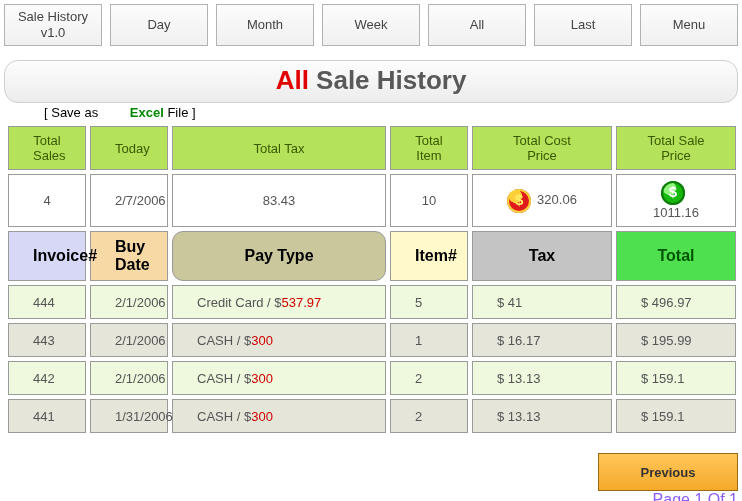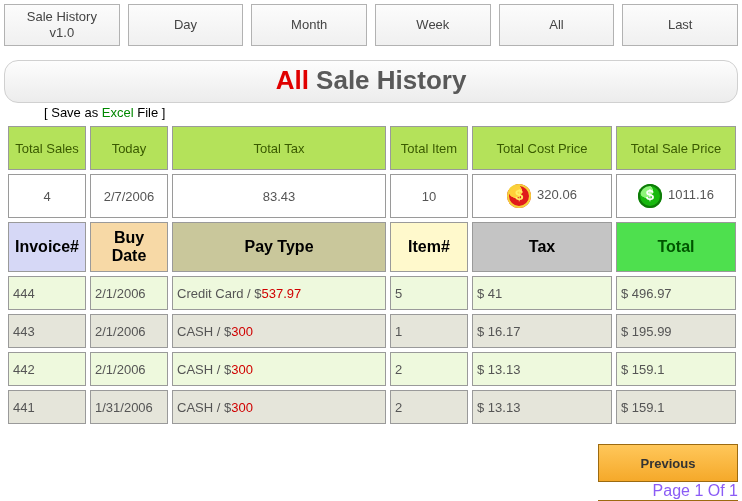--- a/index.html
+++ b/index.html
@@ -46,32 +46,32 @@
     font-size: 26px;
     font-weight: bold;
     color: #595959;
   }
   .savelink {
     margin: 2px 0 2px 40px;
     font-size: 13px;
     color: #000;
   }
   .savelink .brack { color: #000; }
-  .savelink .excel { color: #008800; font-weight: normal; }
+  .savelink .excel { color: #008800; font-weight: bold; margin-left: 28px; }
 
   table.grid {
     border-collapse: separate;
     border-spacing: 4px 4px;
     width: 100%;
     table-layout: fixed;
     margin-top: 2px;
   }
   table.grid td {
     border: 1px solid #9a9a9a;
-    padding: 6px 4px;
+    padding: 6px 24px;
     vertical-align: middle;
     height: 34px;
   }
   .hdr-green {
     background: #b4e25a;
     color: #3a5a00;
     text-align: center;
     height: 44px !important;
   }
   .val-white {
@@ -105,21 +105,21 @@
     box-shadow: 0 0 0 2px #0e7a08 inset;
   }
   .coin.green::after {
     content: "$";
     position: absolute; left: 0; right: 0; top: 2px;
     text-align: center; color: #fff; font-weight: bold; font-size: 15px;
   }
 
   .col-invoice { background: #d6d8f6; text-align: center; font-weight: bold; }
   .col-buydate { background: #f7d9a6; text-align: center; font-weight: bold; }
-  .col-paytype { background: #c9c79b; text-align: center; font-weight: bold; }
+  .col-paytype { background: #c9c79b; text-align: center; font-weight: bold; border-radius: 11px; }
   .col-item    { background: #fff9cc; text-align: center; font-weight: bold; }
   .col-tax     { background: #c4c4c4; text-align: center; font-weight: bold; }
   .col-total   { background: #4ee04e; color:#005500; text-align: center; font-weight: bold; }
   .col-hdr { height: 44px !important; font-size: 16px; }
 
   tr.row-a td { background: #eef9dd; color:#555; }
   tr.row-b td { background: #e5e5da; color:#555; }
   td.cell-text { text-align: left; padding-left: 8px; }
   .red { color: #d00000; }
 
@@ -153,20 +153,21 @@
 <body>
 
 <div class="topbar">
   <div class="topbtn" style="white-space:pre-line">Sale History
 v1.0</div>
   <div class="topbtn">Day</div>
   <div class="topbtn">Month</div>
   <div class="topbtn">Week</div>
   <div class="topbtn">All</div>
   <div class="topbtn">Last</div>
+  <div class="topbtn">Menu</div>
 </div>
 
 <div class="title-band">
   <span class="t1">All</span><span class="t2"> Sale History</span>
 </div>
 
 <div class="savelink">
   <span class="brack">[ Save as </span><span class="excel">Excel</span><span class="brack"> File ]</span>
 </div>
 

